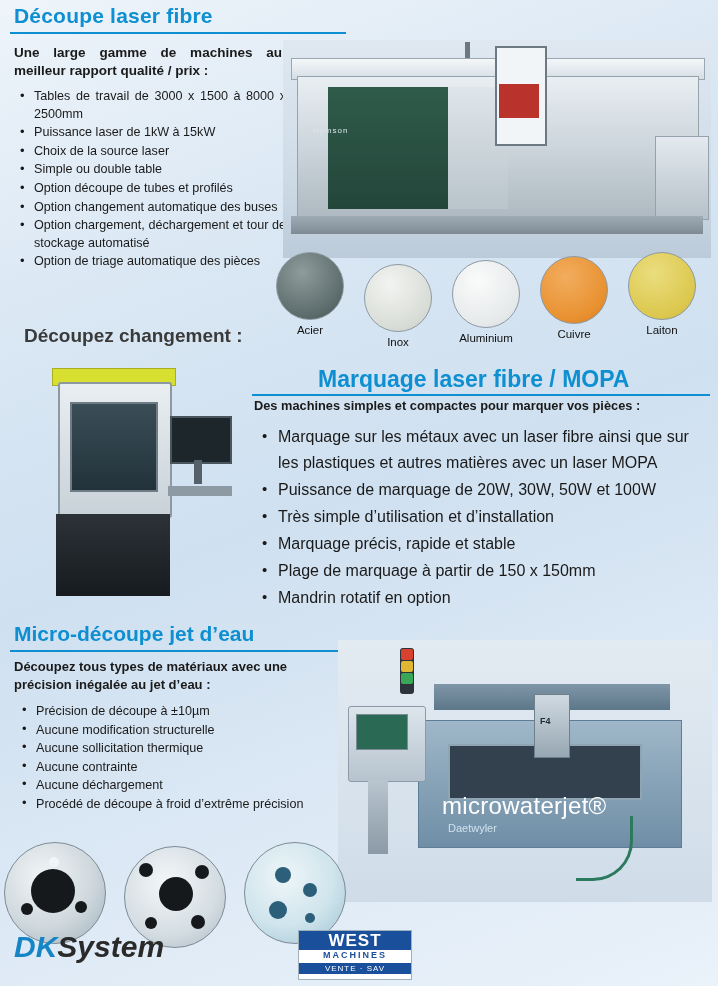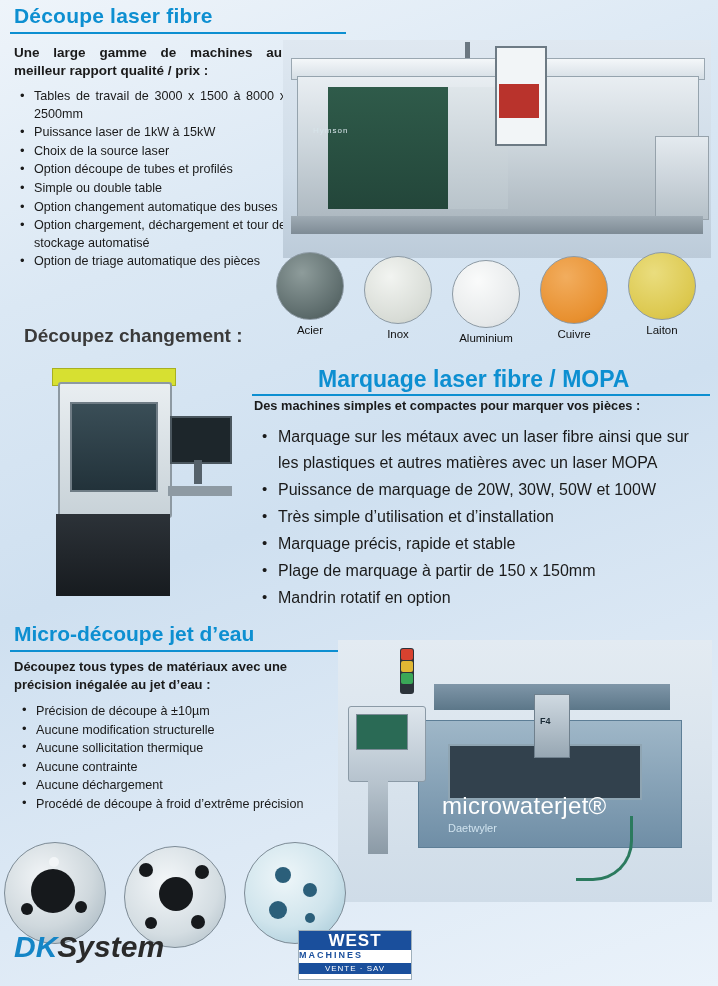--- a/index.html
+++ b/index.html
@@ -541,20 +541,21 @@
     font-weight: bold;
     font-size: 17px;
     text-align: center;
     line-height: 19px;
     letter-spacing: 1px;
   }
   #west-logo .wl-mid {
     color: #1a4f9c;
     font-weight: bold;
     font-size: 9px;
+    text-align: center;
     letter-spacing: 2px;
     line-height: 11px;
   }
   #west-logo .wl-bot {
     background: #1a4f9c;
     color: #ffffff;
     font-size: 8px;
     text-align: center;
     letter-spacing: 1px;
     line-height: 11px;
@@ -568,22 +569,22 @@
 
   <div class="sec-title" id="sec1-title">Découpe laser fibre</div>
   <div class="rule" id="sec1-rule"></div>
 
   <div id="sec1-intro">Une large gamme de machines au meilleur rapport qualité / prix :</div>
 
   <ul id="sec1-list">
     <li>Tables de travail de 3000 x 1500 à 8000 x 2500mm</li>
     <li>Puissance laser de 1kW à 15kW</li>
     <li>Choix de la source laser</li>
+    <li>Simple ou double table</li>
     <li>Option découpe de tubes et profilés</li>
-    <li>Simple ou double table</li>
     <li>Option changement automatique des buses</li>
     <li>Option chargement, déchargement et tour de stockage automatisé</li>
     <li>Option de triage automatique des pièces</li>
   </ul>
 
   <div id="laser-machine-photo">
     <div class="m1-mast"></div>
     <div class="m1-roof"></div>
     <div class="m1-body">
       <div class="m1-dark"></div>
@@ -594,21 +595,21 @@
     <div class="m1-right-box"></div>
     <div class="m1-base"></div>
     <div class="m1-logo">Hymson</div>
   </div>
 
   <div id="materials">
     <div class="mat" style="left:0px;top:0px">
       <div class="disc" style="background:radial-gradient(circle at 38% 30%, #8e9c9b 0%, #5c6b6b 70%, #45504f 100%)"></div>
       <div class="cap">Acier</div>
     </div>
-    <div class="mat" style="left:88px;top:4px">
+    <div class="mat" style="left:88px;top:12px">
       <div class="disc" style="background:radial-gradient(circle at 38% 30%, #f2f4f1 0%, #d8dcd6 70%, #c3c8c1 100%)"></div>
       <div class="cap">Inox</div>
     </div>
     <div class="mat" style="left:176px;top:8px">
       <div class="disc" style="background:radial-gradient(circle at 38% 30%, #fafbfb 0%, #e6e9ea 70%, #d2d7d9 100%)"></div>
       <div class="cap">Aluminium</div>
     </div>
     <div class="mat" style="left:264px;top:4px">
       <div class="disc" style="background:radial-gradient(circle at 38% 30%, #f2ad5e 0%, #e8902f 70%, #cf7a1f 100%)"></div>
       <div class="cap">Cuivre</div>

